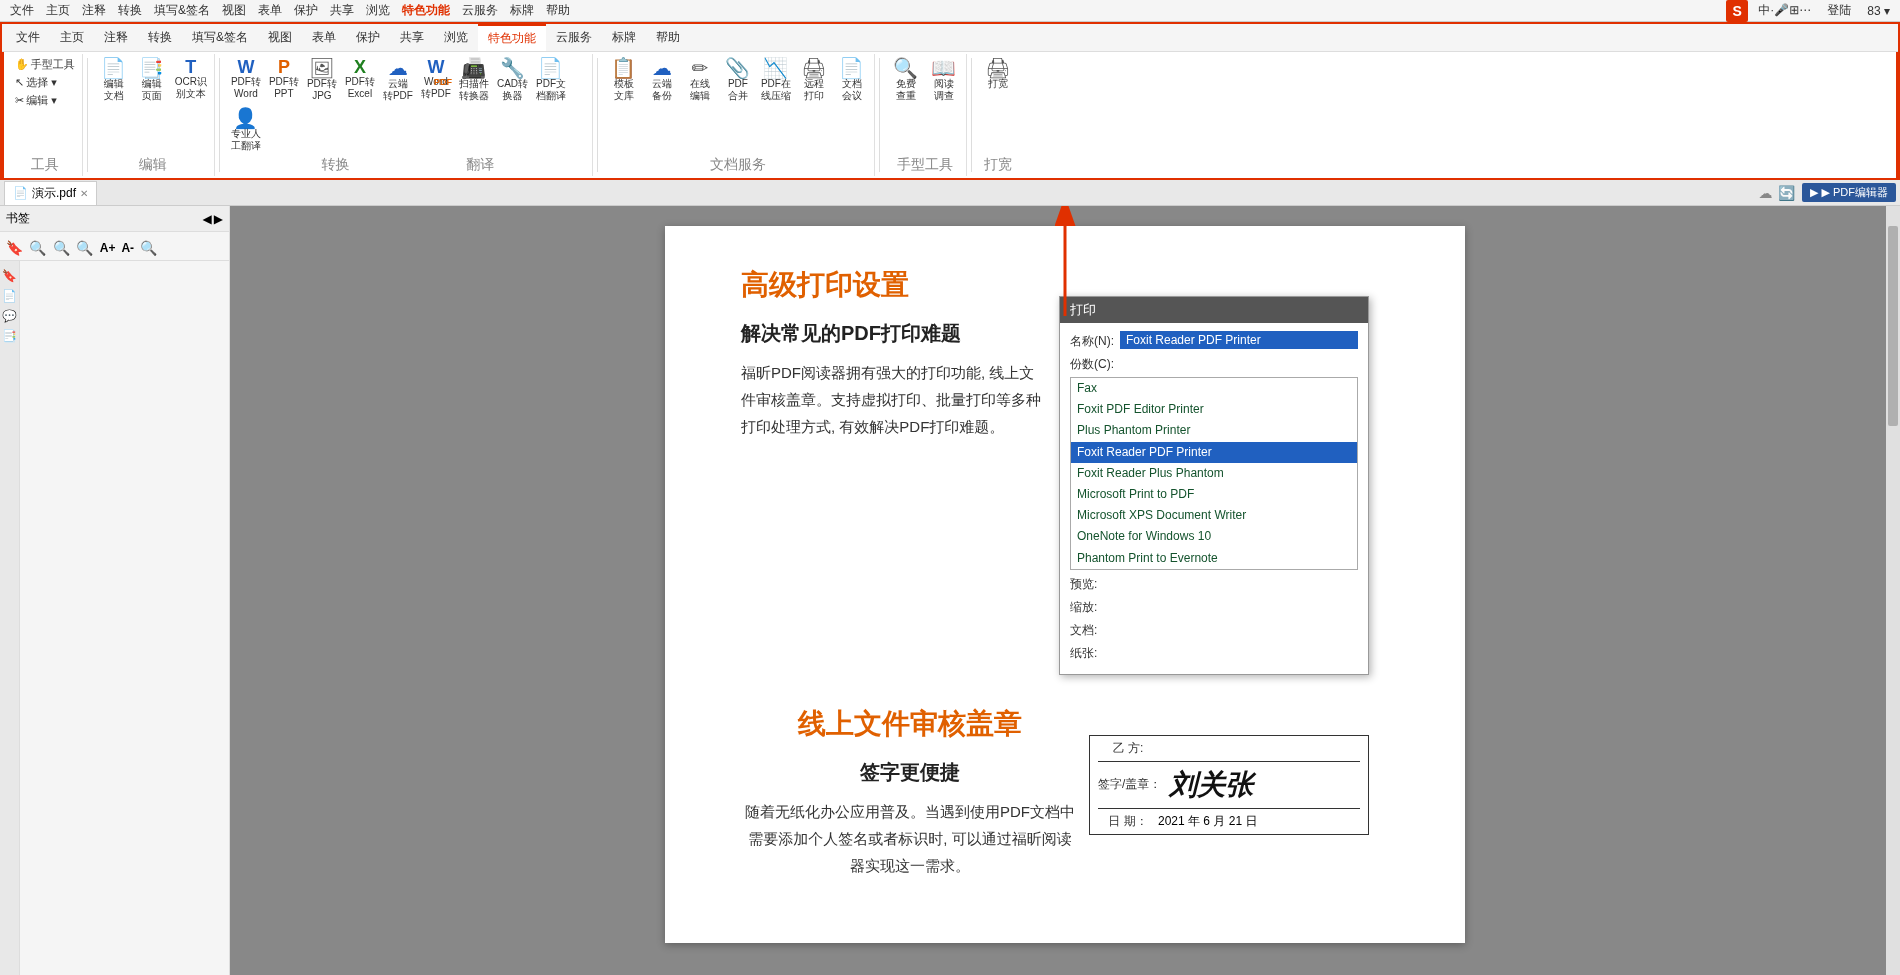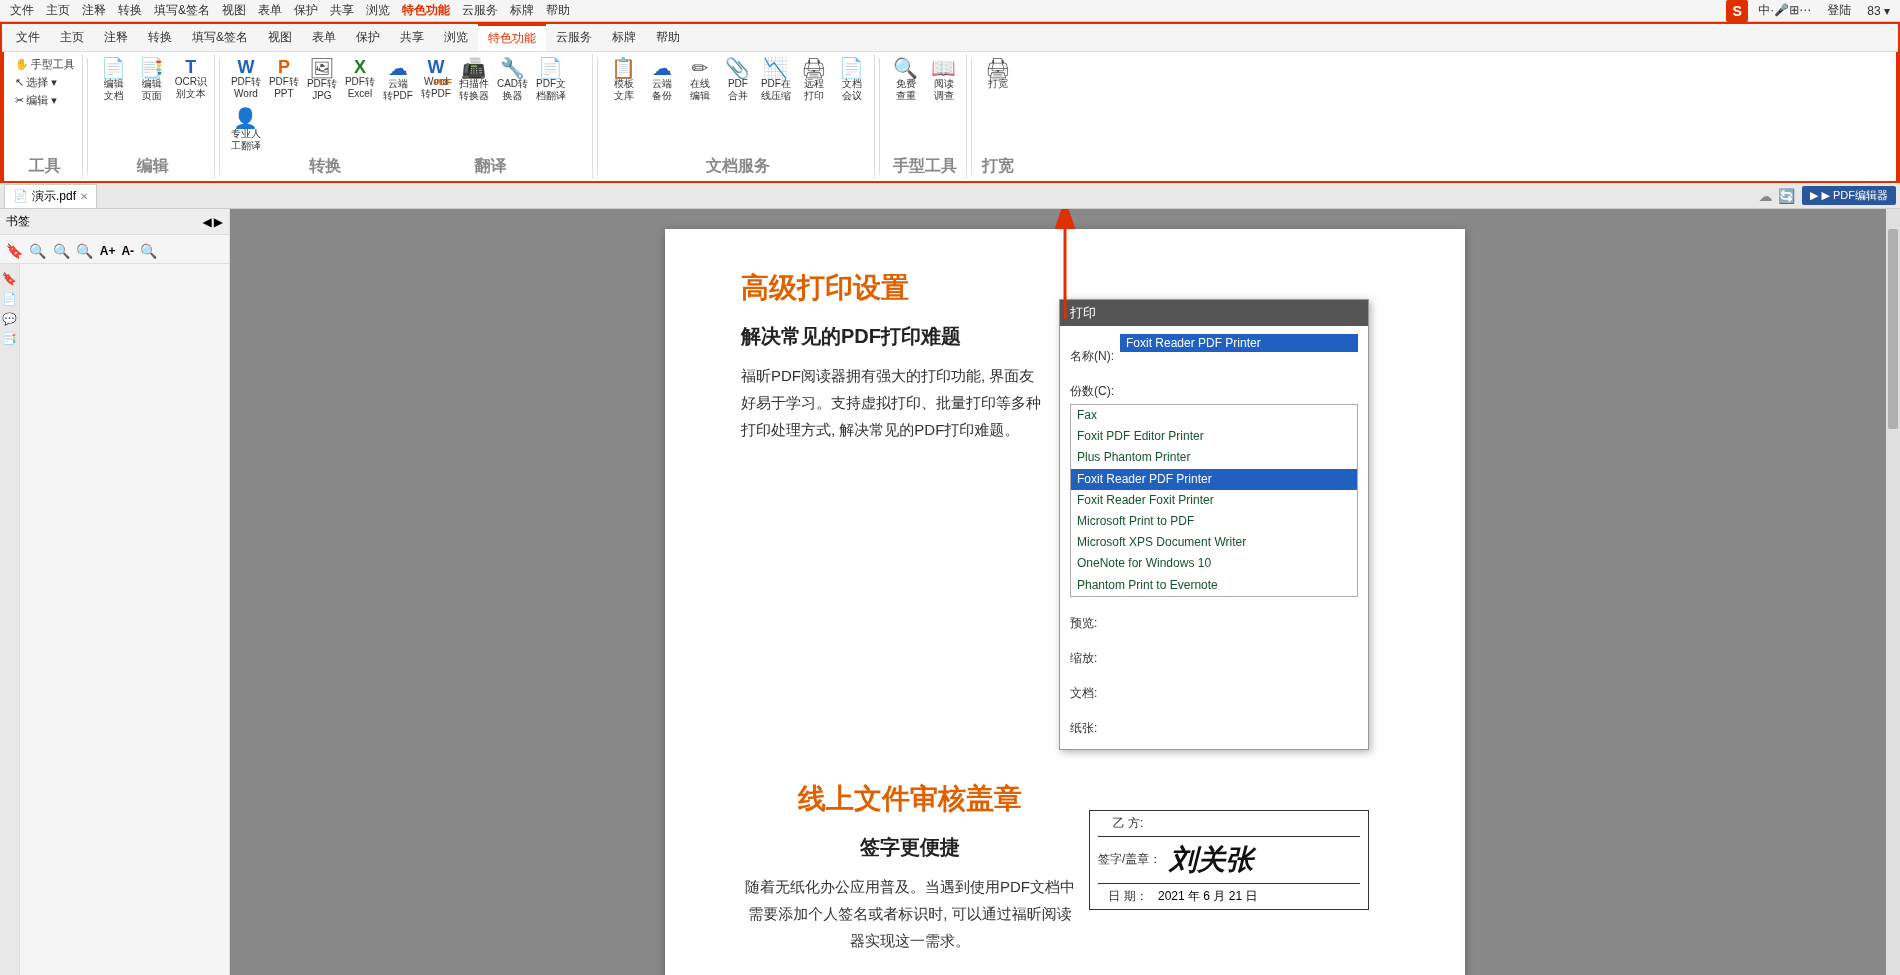--- a/index.html
+++ b/index.html
@@ -59,26 +59,25 @@
     .ribbon-group {
       display: flex;
       flex-direction: column;
       align-items: center;
       border-right: 1px solid #e0e0e0;
       padding: 2px 4px;
       min-width: 40px;
     }
     .ribbon-group:last-child { border-right: none; }
     .ribbon-group-label {
-      font-size: 16px;
+      font-size: 14px;
       color: #888;
       margin-top: auto;
       padding-top: 2px;
       text-align: center;
-      font-weight: bold;
     }
     .ribbon-group-items {
       display: flex;
       align-items: flex-start;
       gap: 2px;
       flex: 1;
     }
     .ribbon-btn {
       display: flex;
       flex-direction: column;
@@ -234,21 +233,20 @@
     }
     .print-row {
       display: flex;
       align-items: flex-start;
       margin-bottom: 4px;
     }
     .print-label {
       color: #333;
       min-width: 50px;
       padding-top: 2px;
-      margin-top: 12px;
     }
     .print-field {
       flex: 1;
     }
     .print-input-highlight {
       background: #2060c0;
       color: white;
       padding: 2px 6px;
       font-size: 12px;
       width: 100%;
@@ -596,21 +594,21 @@
       <line x1="60" y1="110" x2="60" y2="20" stroke="#e03000" stroke-width="3" marker-end="url(#arrowhead)"></line>
     </svg>
 
     <div style="overflow-y:auto;width:100%;height:100%;padding-bottom:30px;">
       <div class="pdf-page">
 
         <div style="display:flex;gap:30px;align-items:flex-start;">
           <div style="flex:1;">
             <div class="section-title-orange">高级打印设置</div>
             <div class="section-subtitle">解决常见的PDF打印难题</div>
-            <div class="section-body">福昕PDF阅读器拥有强大的打印功能, 界面友好易于学习。支持虚拟打印、批量打印等多种打印处理方式, 解决常见的PDF打印难题。</div>
+            <div class="section-body">福昕PDF阅读器拥有强大的打印功能, 线上文件审核盖章。支持虚拟打印、批量打印等多种打印处理方式, 有效解决PDF打印难题。</div>
           </div>
 
           <div style="position:relative;min-width:310px;">
             <div class="print-dialog" style="position:relative;">
               <div class="print-dialog-title">打印</div>
               <div class="print-dialog-body">
                 <div class="print-row">
                   <span class="print-label">名称(N):</span>
                   <div class="print-field">
                     <div class="print-input-highlight">Foxit Reader PDF Printer</div>
@@ -618,21 +616,21 @@
                 </div>
                 <div class="print-row">
                   <span class="print-label">份数(C):</span>
                   <div class="print-field"></div>
                 </div>
                 <div class="print-list">
                   <div class="print-list-item">Fax</div>
                   <div class="print-list-item">Foxit PDF Editor Printer</div>
                   <div class="print-list-item">Plus Phantom Printer</div>
                   <div class="print-list-item selected">Foxit Reader PDF Printer</div>
-                  <div class="print-list-item">Foxit Reader Foxit Printer</div>
+                  <div class="print-list-item">Foxit Reader Plus Phantom</div>
                   <div class="print-list-item">Microsoft Print to PDF</div>
                   <div class="print-list-item">Microsoft XPS Document Writer</div>
                   <div class="print-list-item">OneNote for Windows 10</div>
                   <div class="print-list-item">Phantom Print to Evernote</div>
                 </div>
                 <div class="print-row" style="margin-top:4px;">
                   <span class="print-label">预览:</span>
                 </div>
                 <div class="print-row">
                   <span class="print-label">缩放:</span>

